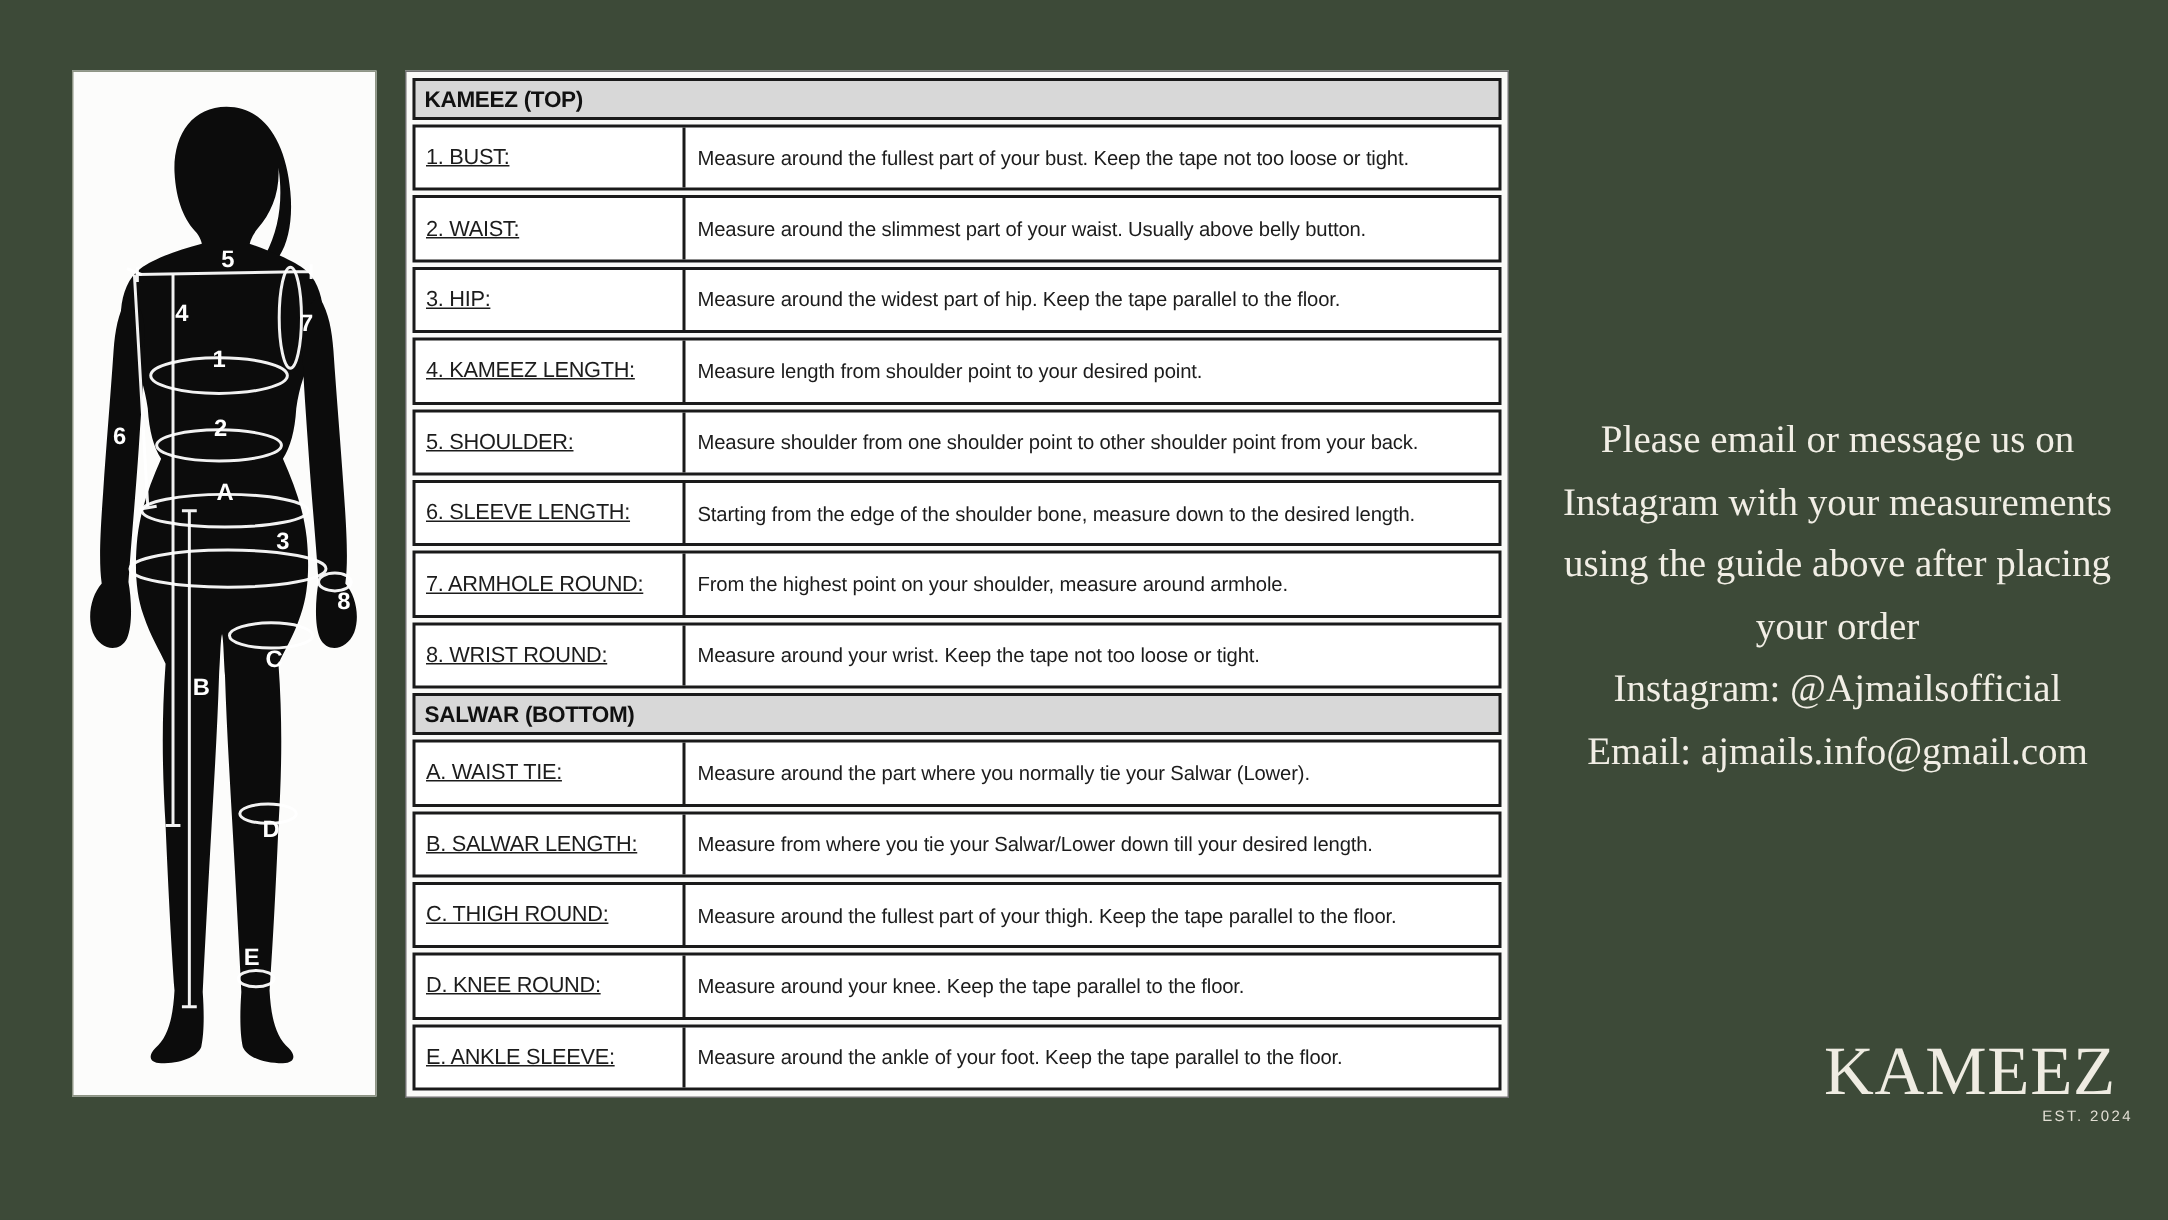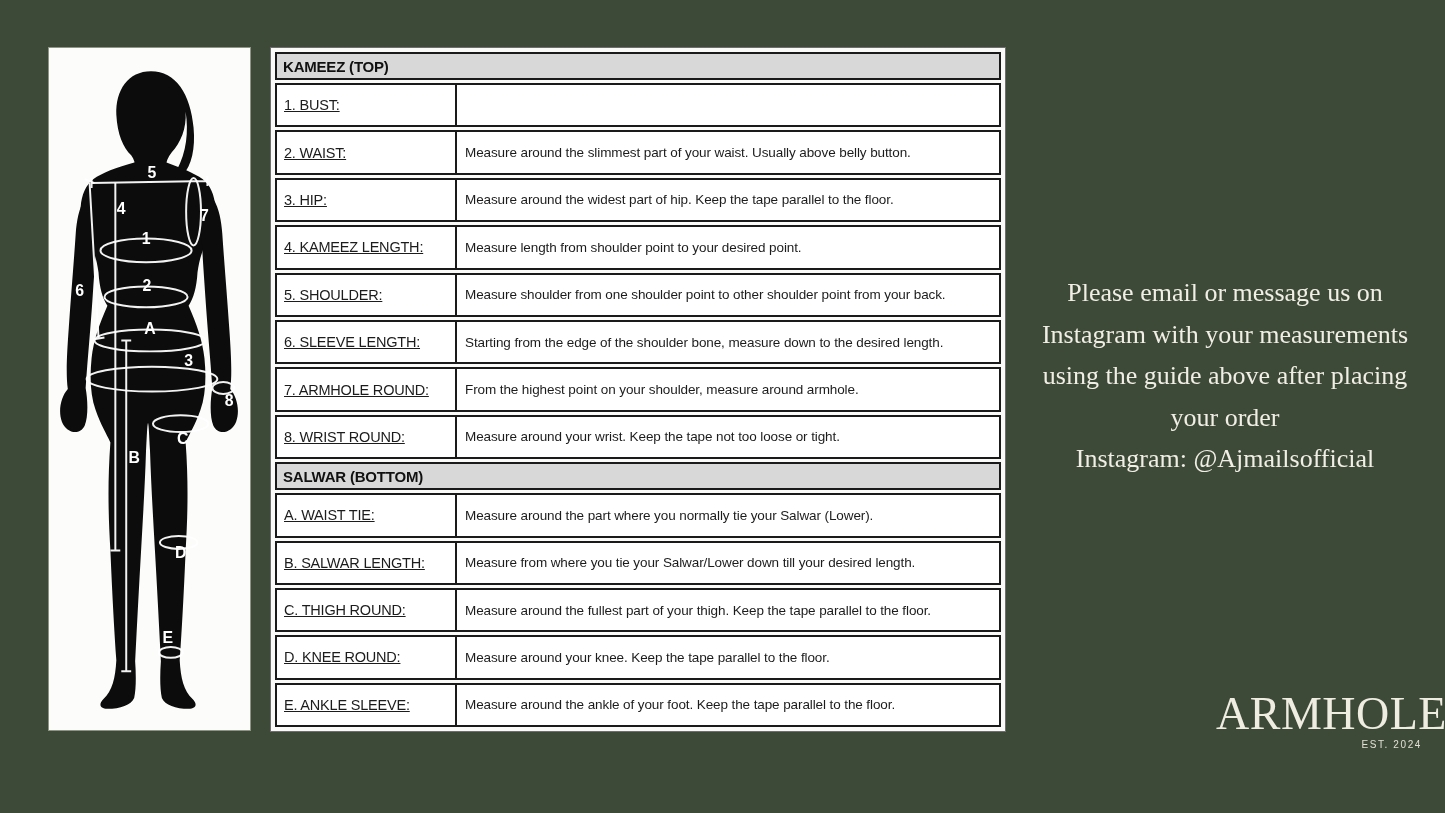--- a/index.html
+++ b/index.html
@@ -146,20 +146,21 @@
       <text class="mlabel" x="133" y="513">D</text>
       <text class="mlabel" x="120" y="599">E</text>
     </g>
   </svg>
 </div>
 
 <div class="table-panel">
     <div class="section-header">KAMEEZ (TOP)</div>
     <div class="t-row">
       <div class="t-label">1. BUST:</div>
+      <div class="t-desc">Measure around the fullest part of your bust. Keep the tape not too loose or tight.</div>
     </div>
     <div class="t-row">
       <div class="t-label">2. WAIST:</div>
       <div class="t-desc">Measure around the slimmest part of your waist. Usually above belly button.</div>
     </div>
     <div class="t-row">
       <div class="t-label">3. HIP:</div>
       <div class="t-desc">Measure around the widest part of hip. Keep the tape parallel to the floor.</div>
     </div>
     <div class="t-row">
@@ -204,18 +205,19 @@
       <div class="t-desc">Measure around the ankle of your foot. Keep the tape parallel to the floor.</div>
     </div>
   </div>
 
 <div class="note-block">
     <div>Please email or message us on</div>
     <div>Instagram with your measurements</div>
     <div>using the guide above after placing</div>
     <div>your order</div>
     <div>Instagram: @Ajmailsofficial</div>
+    <div>Email: ajmails.info@gmail.com</div>
   </div>
 
 <div class="brand-block">
-  <div class="brand-name">ARMHOLE</div>
+  <div class="brand-name">KAMEEZ</div>
   <div class="brand-est">EST. 2024</div>
 </div>
 
 </body></html>

